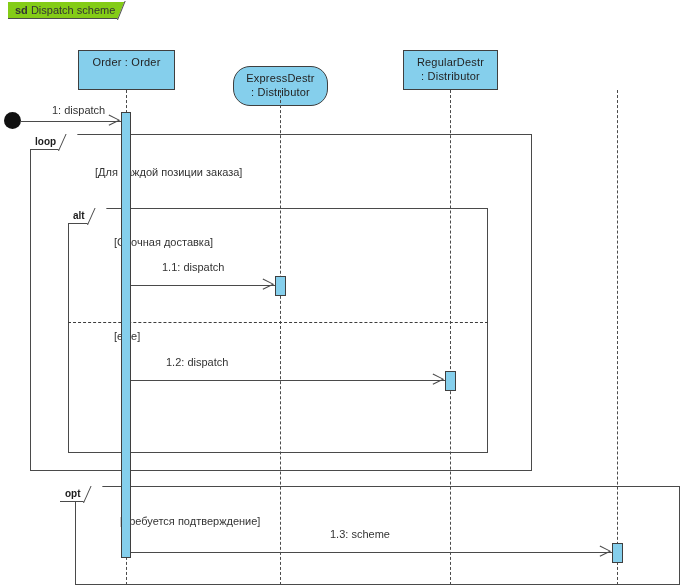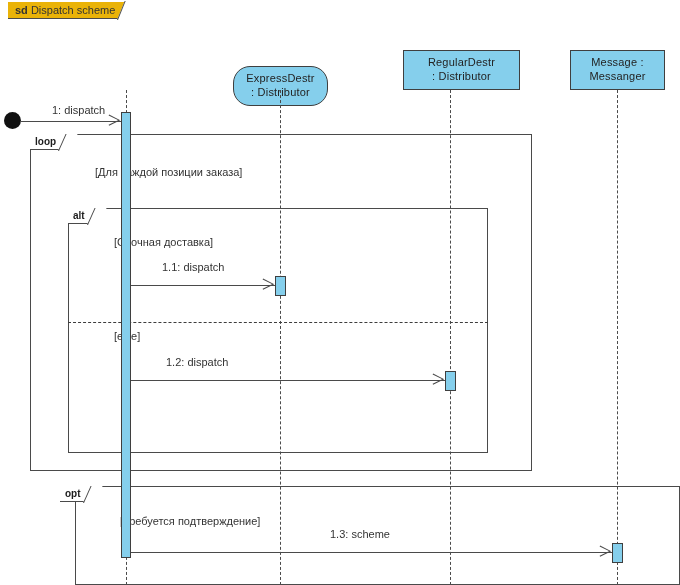--- a/index.html
+++ b/index.html
@@ -22,21 +22,21 @@
   
   .frame-tab {
     position: absolute;
     left: 8px;
     top: 2px;
     height: 17px;
     padding: 0 16px 0 7px;
     border: 1px solid #4a4a4a;
     border-top: none;
     border-left: none;
-    background: #eab308;
+    background: #84cc16;
     font-size: 11px;
     line-height: 17px;
     color: #333333;
     white-space: nowrap;
     box-sizing: border-box;
   }
   .frame-tab .kw { font-weight: bold; }
   .frame-tab::after {
     content: "";
     position: absolute;
@@ -166,35 +166,35 @@
 <body>
 
 <div id="canvas">
 
   <div class="frame-tab-clip">
     <div class="frame-tab">
       <span class="kw">sd</span><span>&nbsp;</span><span>Dispatch scheme</span>
     </div>
   </div>
 
+  <div class="lifeline-head" style="left:78px; top:50px; width:97px; height:40px;">
+    <div>Order : Order</div>
+    <div></div>
+  </div>
 
   <div class="lifeline-head" style="left:233px; top:66px; width:95px; height:40px;border-radius:17px;">
     <div>ExpressDestr</div>
     <div>: Distributor</div>
   </div>
 
-  <div class="lifeline-head" style="left:403px; top:50px; width:117px; height:40px;">
+  <div class="lifeline-head" style="left:403px; top:50px; width:95px; height:40px;">
     <div>RegularDestr</div>
     <div>: Distributor</div>
   </div>
 
-  <div class="lifeline-head" style="left:570px; top:50px; width:95px; height:40px;">
-    <div>Message :</div>
-    <div>Messanger</div>
-  </div>
 
   <div class="lifeline-line" style="left:126px; top:90px; height:495px;"></div>
   <div class="lifeline-line" style="left:280px; top:90px; height:495px;"></div>
   <div class="lifeline-line" style="left:450px; top:90px; height:495px;"></div>
   <div class="lifeline-line" style="left:617px; top:90px; height:495px;"></div>
 
   <div class="fragment" style="left:30px; top:134px; width:502px; height:337px;"></div>
   <div class="frag-tab-wrap" style="left:30px; top:134px; width:56px;">
     <div class="frag-tab" style="left:0; top:0;">loop</div>
   </div>

